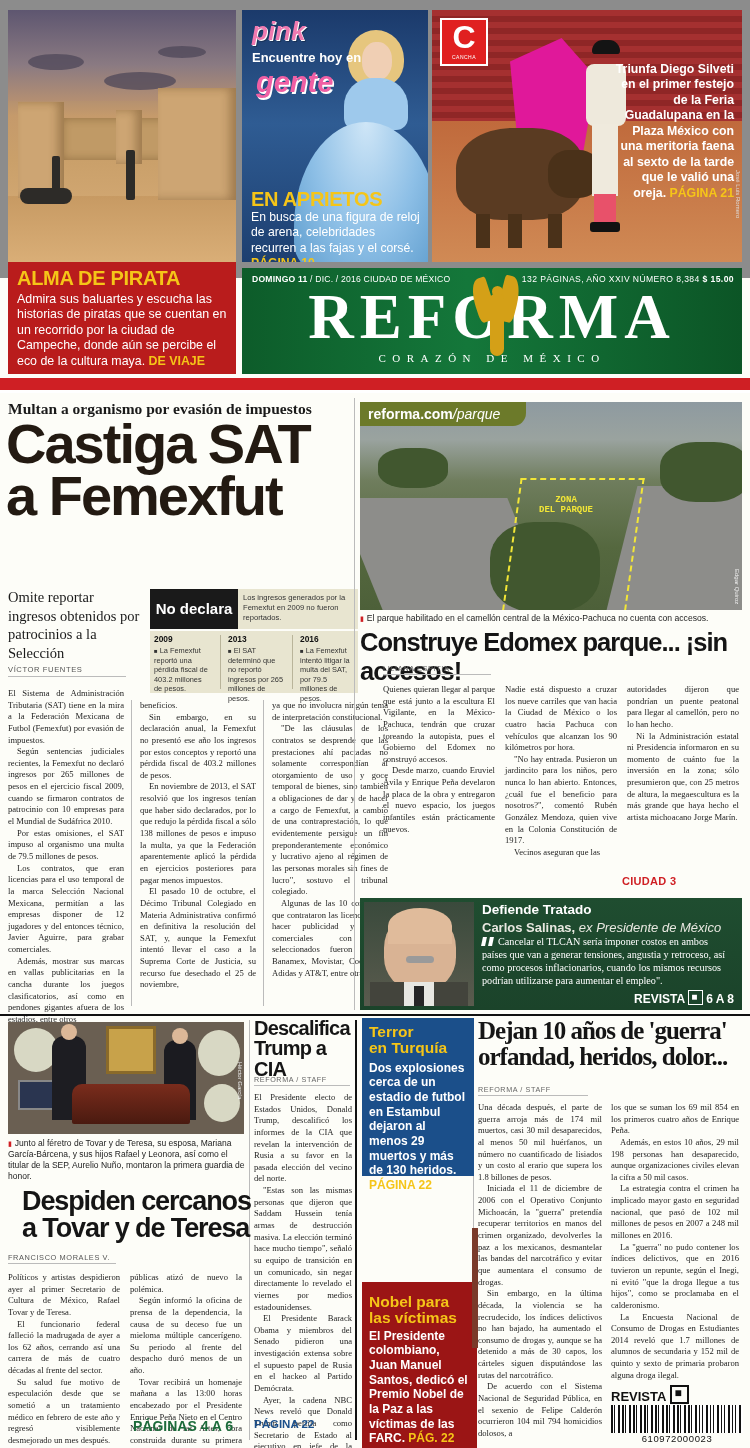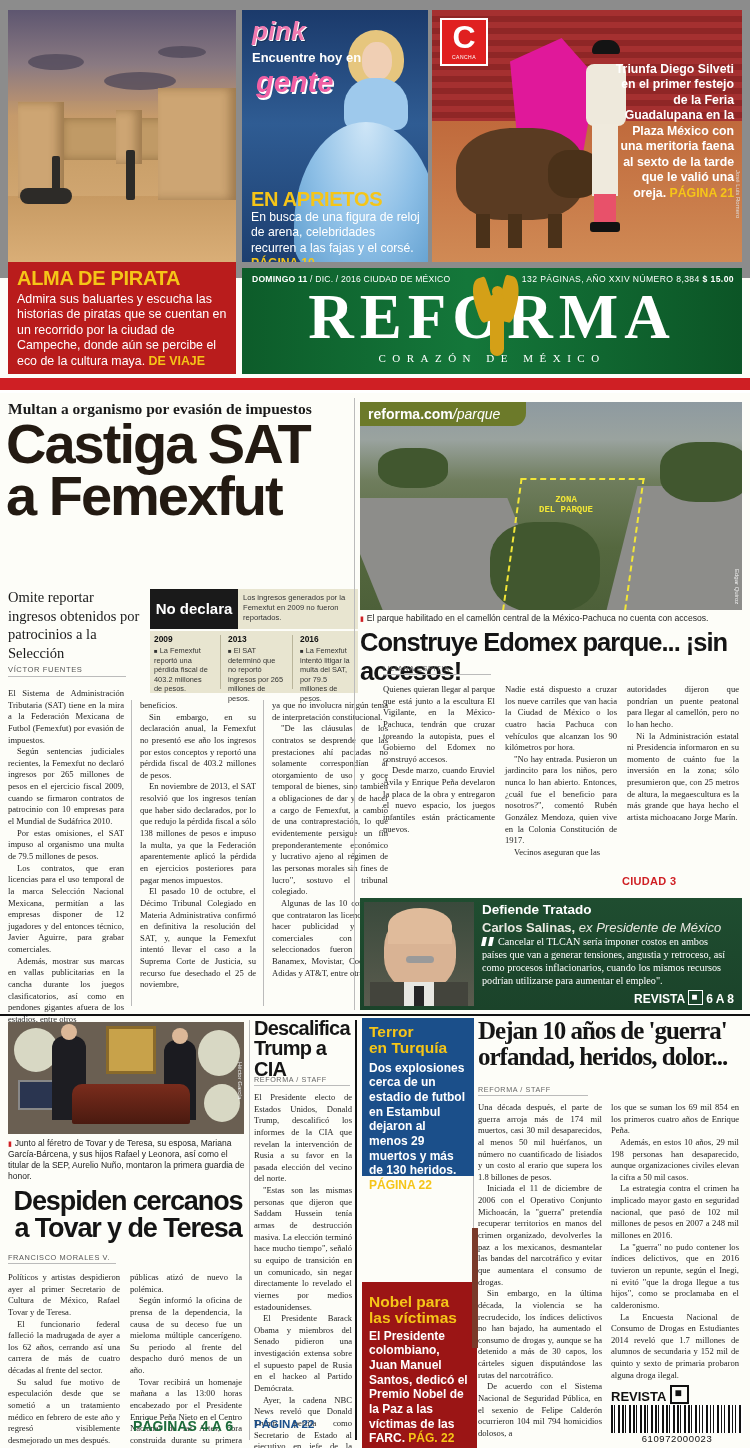--- a/index.html
+++ b/index.html
@@ -208,23 +208,23 @@
   .fun-man i{position:absolute;left:9px;top:-12px;width:16px;height:16px;background:#dcb898;border-radius:50%;}
   .fun-wom{position:absolute;left:156px;top:18px;width:32px;height:80px;background:#1b1b20;border-radius:12px 12px 0 0;}
   .fun-wom i{position:absolute;left:8px;top:-12px;width:16px;height:16px;background:#dcb898;border-radius:50%;}
   .fun-flow{position:absolute;background:#d8d8c4;border-radius:50%;}
   .fun-tv{position:absolute;left:10px;top:58px;width:36px;height:26px;background:#2a3550;border:2px solid #888;}
   .fun-credit{position:absolute;right:1px;top:40px;font-size:6px;color:#eee;
     writing-mode:vertical-rl;font-family:"Liberation Sans",sans-serif;}
   .fun-cap{position:absolute;left:8px;top:1138px;width:238px;
     font-family:"Liberation Sans",sans-serif;font-size:8.5px;line-height:1.3;color:#222;}
   .fun-cap:before{content:"\25AE";color:#cf1f24;font-size:7px;margin-right:3px;}
-  .tovar-head{position:absolute;left:6px;top:1188px;width:244px;
+  .tovar-head{position:absolute;left:22px;top:1188px;width:244px;
     font-family:"Liberation Sans",sans-serif;font-weight:bold;font-size:27px;
-    letter-spacing:-1.1px;line-height:1.0;color:#151515;text-align:center;}
+    letter-spacing:-1.1px;line-height:1.0;color:#151515;}
   .tovar-by{position:absolute;left:8px;top:1253px;font-family:"Liberation Sans",sans-serif;
     font-size:7.4px;letter-spacing:.6px;color:#555;}
   .tovar-by-rule{position:absolute;left:8px;top:1263px;width:108px;height:1px;background:#bbb;}
   .pag46{position:absolute;left:133px;top:1418px;font-family:"Liberation Sans",sans-serif;
     font-weight:bold;font-size:14px;color:#1c6b3a;}
 
   .trump-head{position:absolute;left:254px;top:1018px;width:105px;
     font-family:"Liberation Sans",sans-serif;font-weight:bold;font-size:20px;
     letter-spacing:-.8px;line-height:1.02;color:#151515;}
   .trump-by{position:absolute;left:254px;top:1075px;font-family:"Liberation Sans",sans-serif;

